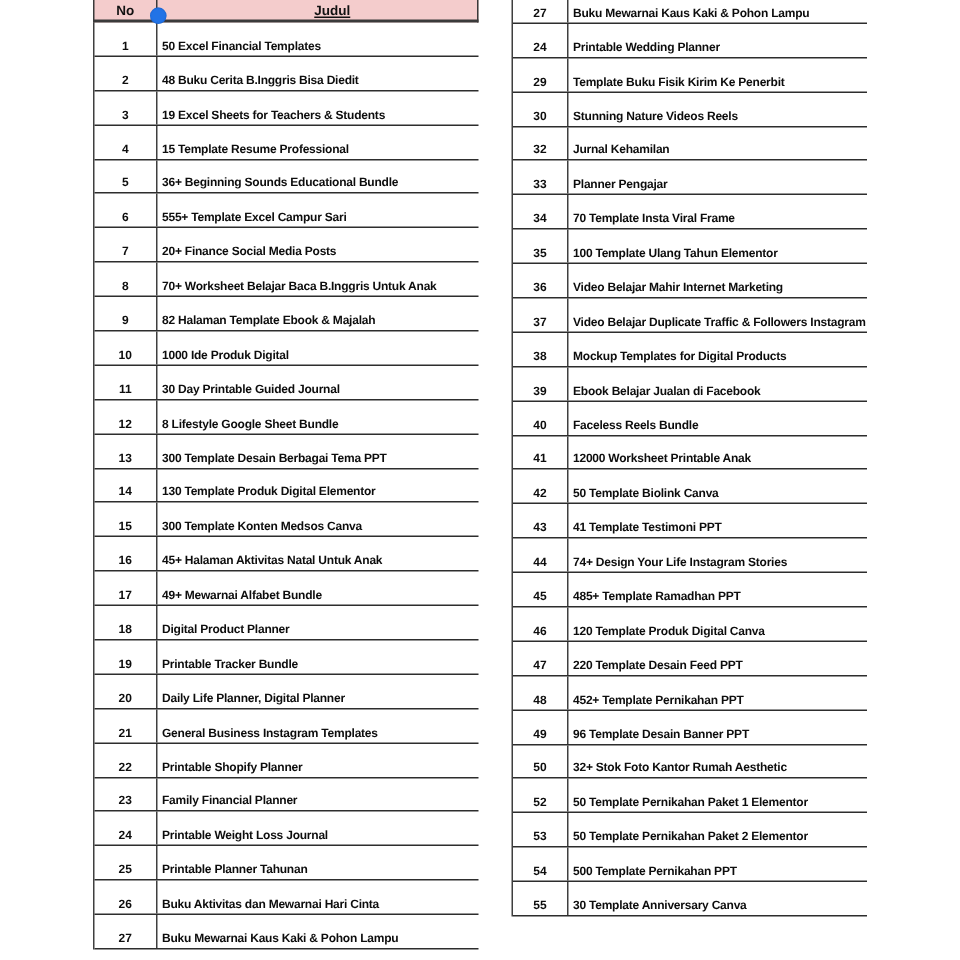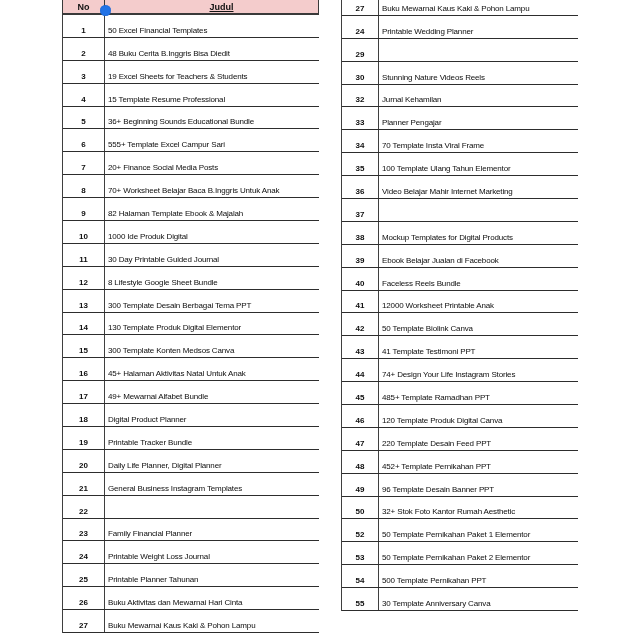--- a/index.html
+++ b/index.html
@@ -17,21 +17,21 @@
               padding-bottom:1px; letter-spacing:0; }
   .hdr-no { width:42px; border-right:1px solid #3a3a3a; }
   .hdr-judul { flex:1;text-decoration:underline; }
 
   .data-row { display:flex; height:22.9px; align-items:flex-end;
               border-bottom:1.5px solid #2d2d2d; }
   .cell-no { text-align:center; font-size:8px; font-weight:bold; color:#0d0d0d;
              border-right:1px solid #3f3f3f; align-self:stretch;
              display:flex; align-items:flex-end; justify-content:center;
              padding-bottom:2px; }
-  .cell-judul { flex:1; font-size:8px; font-weight:normal; color:#0d0d0d;
+  .cell-judul { flex:1; font-size:8px; font-weight:bold; color:#0d0d0d;
                 white-space:nowrap; overflow:hidden; padding:0 0 2px 3px;
                 letter-spacing:-0.15px; }
 
   #left-table  { left:62px;  top:0;    width:257px; }
   #left-table  .rows { border-left:1px solid #3f3f3f; }
   #left-table  .cell-no { width:42px; }
 
   #right-table { left:341px; top:-7px; width:237px; }
   #right-table .rows { border-left:1px solid #3f3f3f; }
   #right-table .cell-no { width:37px; }
@@ -130,20 +130,21 @@
         <div class="data-row">
           <div class="cell-no">20</div>
           <div class="cell-judul">Daily Life Planner, Digital Planner</div>
         </div>
         <div class="data-row">
           <div class="cell-no">21</div>
           <div class="cell-judul">General Business Instagram Templates</div>
         </div>
         <div class="data-row">
           <div class="cell-no">22</div>
+          <div class="cell-judul">Printable Shopify Planner</div>
         </div>
         <div class="data-row">
           <div class="cell-no">23</div>
           <div class="cell-judul">Family Financial Planner</div>
         </div>
         <div class="data-row">
           <div class="cell-no">24</div>
           <div class="cell-judul">Printable Weight Loss Journal</div>
         </div>
         <div class="data-row">
@@ -166,20 +167,21 @@
         <div class="data-row">
           <div class="cell-no">27</div>
           <div class="cell-judul">Buku Mewarnai Kaus Kaki &amp; Pohon Lampu</div>
         </div>
         <div class="data-row">
           <div class="cell-no">24</div>
           <div class="cell-judul">Printable Wedding Planner</div>
         </div>
         <div class="data-row">
           <div class="cell-no">29</div>
+          <div class="cell-judul">Template Buku Fisik Kirim Ke Penerbit</div>
         </div>
         <div class="data-row">
           <div class="cell-no">30</div>
           <div class="cell-judul">Stunning Nature Videos Reels</div>
         </div>
         <div class="data-row">
           <div class="cell-no">32</div>
           <div class="cell-judul">Jurnal Kehamilan</div>
         </div>
         <div class="data-row">
@@ -193,20 +195,21 @@
         <div class="data-row">
           <div class="cell-no">35</div>
           <div class="cell-judul">100 Template Ulang Tahun Elementor</div>
         </div>
         <div class="data-row">
           <div class="cell-no">36</div>
           <div class="cell-judul">Video Belajar Mahir Internet Marketing</div>
         </div>
         <div class="data-row">
           <div class="cell-no">37</div>
+          <div class="cell-judul">Video Belajar Duplicate Traffic &amp; Followers Instagram</div>
         </div>
         <div class="data-row">
           <div class="cell-no">38</div>
           <div class="cell-judul">Mockup Templates for Digital Products</div>
         </div>
         <div class="data-row">
           <div class="cell-no">39</div>
           <div class="cell-judul">Ebook Belajar Jualan di Facebook</div>
         </div>
         <div class="data-row">

